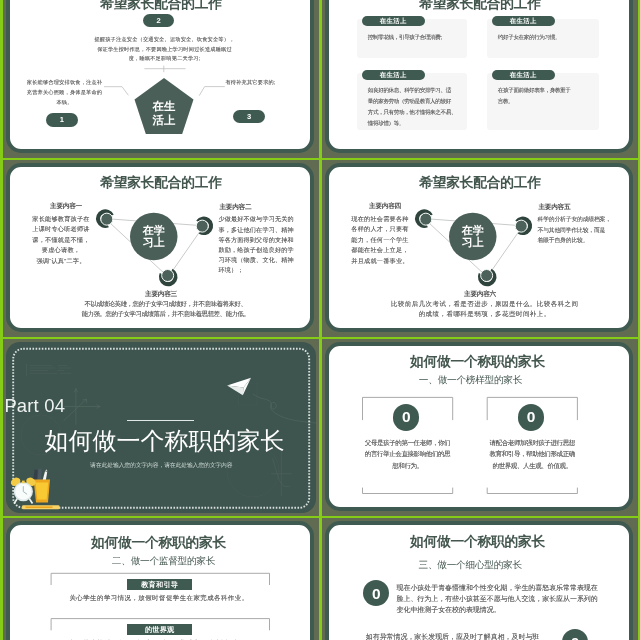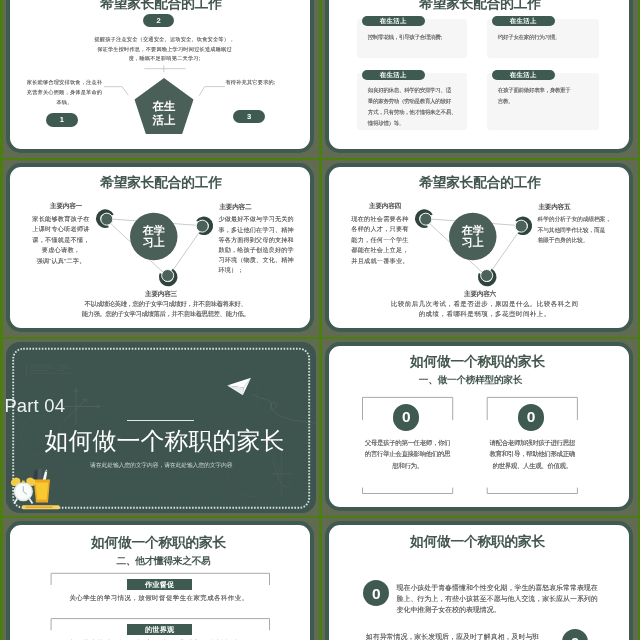--- a/index.html
+++ b/index.html
@@ -1,27 +1,27 @@
 <!DOCTYPE html>
 <html><head>
 <meta charset="utf-8">
 <style>
   html,body{margin:0;padding:0;}
   body{width:640px;height:640px;overflow:hidden;background:#fdfdfd;
        font-family:"Liberation Sans",sans-serif;}
-  .deck{position:absolute;left:0;top:0;width:640px;height:640px;overflow:hidden;background:#4d7c0f;}
+  .deck{position:absolute;left:0;top:0;width:640px;height:640px;overflow:hidden;background:#84cc16;}
   .slide{position:absolute;width:316px;height:177px;background:#616b52;overflow:hidden;}
   .card{position:absolute;left:3px;top:3px;width:300.4px;height:161.4px;
         border:4.8px solid #3f5a51;border-radius:15px;background:#ffffff;}
   .board{position:absolute;left:3px;top:3px;width:310px;height:171px;
          border-radius:14px;background:#3e544e;overflow:hidden;}
   .layer{position:absolute;left:0;top:0;width:316px;height:177px;transform:translateZ(0);}
   .t{position:absolute;}
   .ttl{width:316px;text-align:center;color:#44574f;font-weight:700;line-height:14px;}
-  .sub{width:316px;text-align:center;color:#44574f;font-weight:700;line-height:10px;}
+  .sub{width:316px;text-align:center;color:#44574f;font-weight:400;line-height:10px;}
   .body{color:#5f5f5f;white-space:pre-line;text-shadow:0 0 0.45px rgba(95,95,95,0.75);}
   .pill{position:absolute;background:#3f5a51;border-radius:999px;color:#fff;
         text-align:center;font-weight:700;}
   .rect{position:absolute;background:#3f5a51;color:#fff;text-align:center;font-weight:700;}
   .disc{position:absolute;border-radius:50%;background:#3f5a51;color:#fff;
         text-align:center;font-weight:700;}
   svg{position:absolute;left:0;top:0;overflow:visible;}
 </style>
 </head>
 <body>
@@ -243,41 +243,42 @@
     <div class="disc" style="left:195.79999999999998px;top:65.2px;width:26.4px;height:26.4px;line-height:26.8px;font-size:15.5px">0</div>
     <div class="t body" style="left:158.2px;top:97.5px;width:104px;font-size:6.55px;line-height:11.7px;letter-spacing:-0.45px;text-align:center;color:#616161">请配合老师加强对孩子进行思想
 教育和引导，帮助他们形成正确
 的世界观、人生观、价值观。</div>
   </div>
 </div>
 <div class="slide" style="left:3px;top:518px">
   <div class="card"></div>
   <div class="layer">
     <div class="t ttl" style="left:-2.5px;top:17.7px;font-size:13.75px;letter-spacing:-0.25px">如何做一个称职的家长</div>
-    <div class="t sub" style="left:2.5px;top:38.4px;font-size:9.7px;letter-spacing:-0.3px">二、他才懂得来之不易</div>
+    <div class="t sub" style="left:2.5px;top:38.4px;font-size:9.7px;letter-spacing:-0.3px">二、做一个监督型的家长</div>
     <svg width="316" height="177">
       <g fill="none" stroke="#a0a0a0" stroke-width="0.9">
         <path d="M48.1 67.0 V55.3 H266.5 V67.0"></path>
       </g>
     </svg>
-    <div class="rect" style="left:124px;top:60.5px;width:65.4px;height:11px;line-height:11px;font-size:7.2px;letter-spacing:0.2px">作业督促</div>
+    <div class="rect" style="left:124px;top:60.5px;width:65.4px;height:11px;line-height:11px;font-size:7.2px;letter-spacing:0.2px">教育和引导</div>
     <div class="t body" style="left:-2.0px;top:75.1px;width:316px;font-size:6.45px;line-height:10.5px;letter-spacing:0.45px;text-align:center;color:#616161">关心学生的学习情况，放假时督促学生在家完成各科作业。</div>
     <svg width="316" height="177">
       <g fill="none" stroke="#a0a0a0" stroke-width="0.9">
         <path d="M48.1 112.3 V100.6 H266.5 V112.3"></path>
       </g>
     </svg>
     <div class="rect" style="left:124px;top:105.8px;width:65.4px;height:11px;line-height:11px;font-size:7.2px;letter-spacing:0.2px">的世界观</div>
     <div class="t body" style="left:-2.0px;top:120.39999999999999px;width:316px;font-size:6.45px;line-height:10.5px;letter-spacing:0.45px;text-align:center;color:#616161">督促学生按时作息，保证充足睡眠，养成良好的生活习惯。</div>
   </div>
 </div>
 <div class="slide" style="left:322px;top:518px">
   <div class="card"></div>
   <div class="layer">
     <div class="t ttl" style="left:-2.5px;top:16.9px;font-size:13.75px;letter-spacing:-0.25px">如何做一个称职的家长</div>
+    <div class="t sub" style="left:-9.8px;top:41.6px;font-size:9.7px;letter-spacing:-0.3px">三、做一个细心型的家长</div>
     <div class="disc" style="left:40.900000000000006px;top:61.7px;width:26.6px;height:26.6px;line-height:27px;font-size:15.5px">0</div>
     <div class="t body" style="left:74.5px;top:63.800000000000004px;width:215px;font-size:6.97px;line-height:11.2px;letter-spacing:-0.03px;text-align:left;color:#616161">现在小孩处于青春懵懂和个性变化期，学生的喜怒哀乐常常表现在
 脸上、行为上，有些小孩甚至不愿与他人交流，家长应从一系列的
 变化中推测子女在校的表现情况。</div>
     <div class="disc" style="left:239.7px;top:110.7px;width:26.6px;height:26.6px;line-height:27px;font-size:15.5px">0</div>
     <div class="t body" style="left:43.8px;top:112.8px;width:180px;font-size:6.97px;line-height:11.2px;letter-spacing:-0.03px;text-align:left;color:#616161">如有异常情况，家长发现后，应及时了解真相，及时与班主任联系。</div>
   </div>
 </div>
 </div>
 

